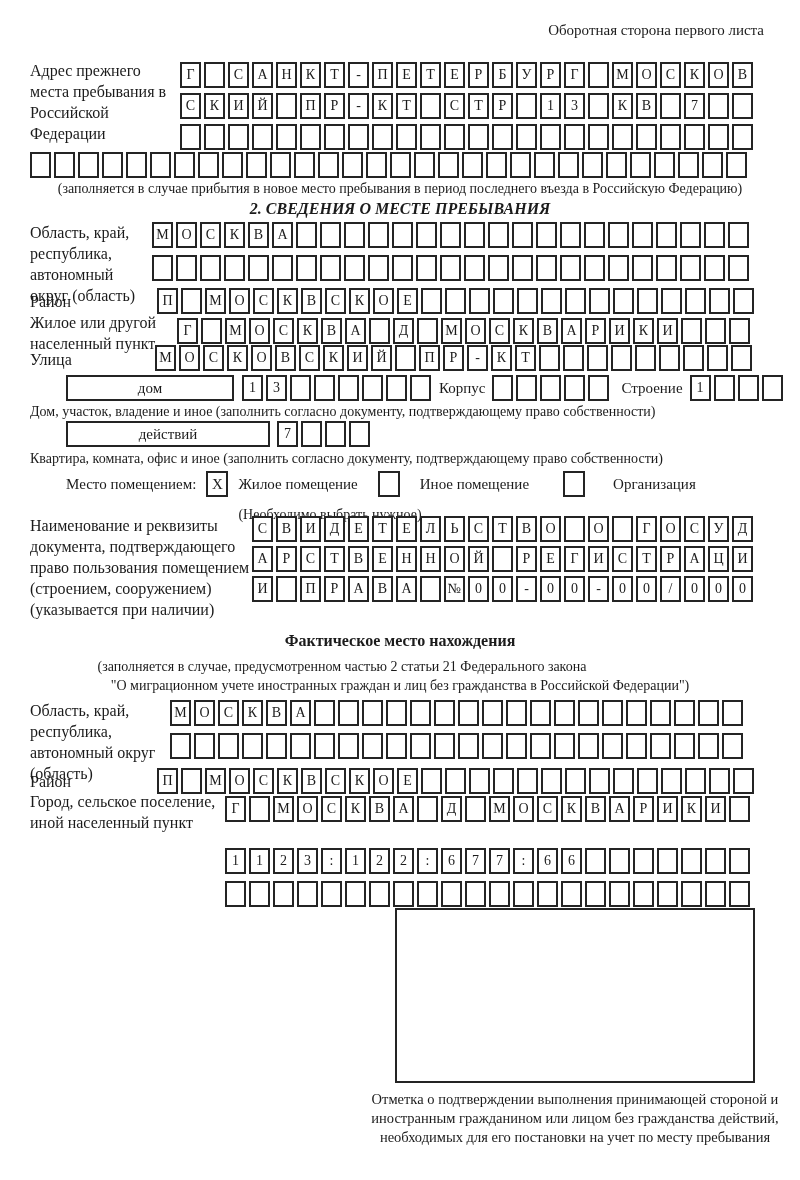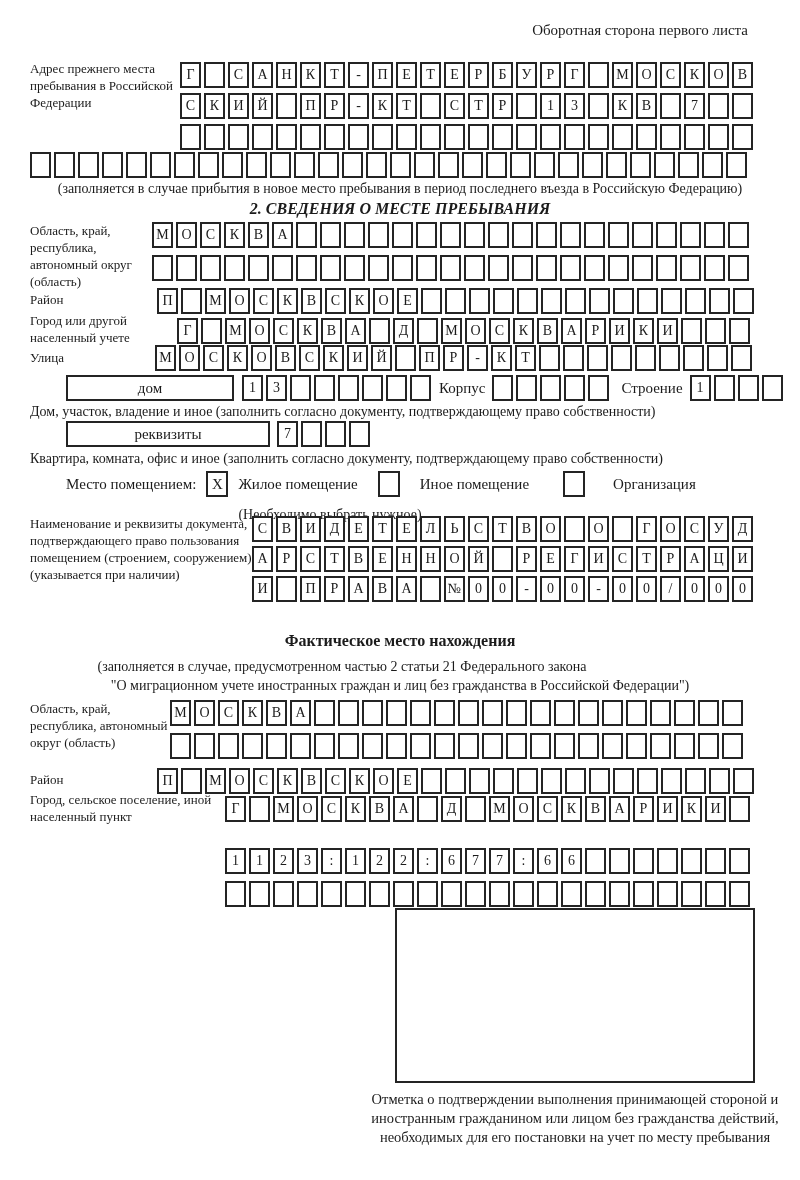--- a/index.html
+++ b/index.html
@@ -4,21 +4,21 @@
 <style>
   * { margin:0; padding:0; box-sizing:border-box; }
   html,body { background:#ffffff; }
   #page {
     position:relative; width:800px; height:1180px; margin:0 auto;
     background:#ffffff; color:#1b1b1b;
     font-family:"Liberation Serif","DejaVu Serif",serif;
     font-size:15px; overflow:hidden;
   }
   .abs { position:absolute; }
-  .lbl { font-size:13px; line-height:1.32; }
+  .lbl { font-size:16px; line-height:1.32; }
   .note { font-size:14px; }
   .center { text-align:center; }
   .bold { font-weight:bold; }
   .cells { display:flex; gap:3px; }
   .cell {
     flex:0 0 auto; width:21px; height:26px; border:2px solid #242424;
     display:flex; align-items:center; justify-content:center;
     font-size:14px; line-height:1; background:#fff;
   }
   .wide-box {
@@ -30,21 +30,21 @@
     flex:0 0 auto; width:22px; height:26px; border:2px solid #242424;
     display:flex; align-items:center; justify-content:center; font-size:15px; background:#fff;
   }
   .mark-box { border:2px solid #242424; background:#fff; }
 </style>
 </head>
 <body>
 
 <div id="page">
 
-  <div class="abs" style="top:22px; right:52px;">Оборотная сторона первого листа</div>
+  <div class="abs" style="top:22px; right:36px;">Оборотная сторона первого листа</div>
 
   <div class="abs lbl" style="top:60px; left:30px; width:150px;">Адрес прежнего места пребывания в Российской Федерации</div>
   <div class="abs cells" style="top:62px;  left:180px;">
       <span class="cell">Г</span>
       <span class="cell"></span>
       <span class="cell">С</span>
       <span class="cell">А</span>
       <span class="cell">Н</span>
       <span class="cell">К</span>
       <span class="cell">Т</span>
@@ -232,21 +232,21 @@
       <span class="cell"></span>
       <span class="cell"></span>
       <span class="cell"></span>
       <span class="cell"></span>
       <span class="cell"></span>
       <span class="cell"></span>
       <span class="cell"></span>
       <span class="cell"></span>
     </div>
 
-  <div class="abs lbl" style="top:312px; left:30px; width:150px;">Город или другой населенный учете</div>
+  <div class="abs lbl" style="top:312px; left:30px; width:150px;">Жилое или другой населенный пункт</div>
   <div class="abs cells" style="top:318px; left:177px;">
       <span class="cell">Г</span>
       <span class="cell"></span>
       <span class="cell">М</span>
       <span class="cell">О</span>
       <span class="cell">С</span>
       <span class="cell">К</span>
       <span class="cell">В</span>
       <span class="cell">А</span>
       <span class="cell"></span>
@@ -320,21 +320,21 @@
     <div class="cells" style="margin-left:7px;">
         <span class="cell">1</span>
         <span class="cell"></span>
         <span class="cell"></span>
         <span class="cell"></span>
       </div>
   </div>
   <div class="abs note" style="top:404px; left:30px;">Дом, участок, владение и иное (заполнить согласно документу, подтверждающему право собственности)</div>
 
   <div class="abs inline-row" style="top:421px; left:30px;">
-    <div class="wide-box" style="width:204px;">реквизиты</div>
+    <div class="wide-box" style="width:204px;">действий</div>
     <div class="cells" style="margin-left:7px;">
         <span class="cell">7</span>
         <span class="cell"></span>
         <span class="cell"></span>
         <span class="cell"></span>
       </div>
   </div>
   <div class="abs note" style="top:451px; left:30px;">Квартира, комната, офис и иное (заполнить согласно документу, подтверждающему право собственности)</div>
 
   <div class="abs inline-row" style="top:471px; left:30px;">

